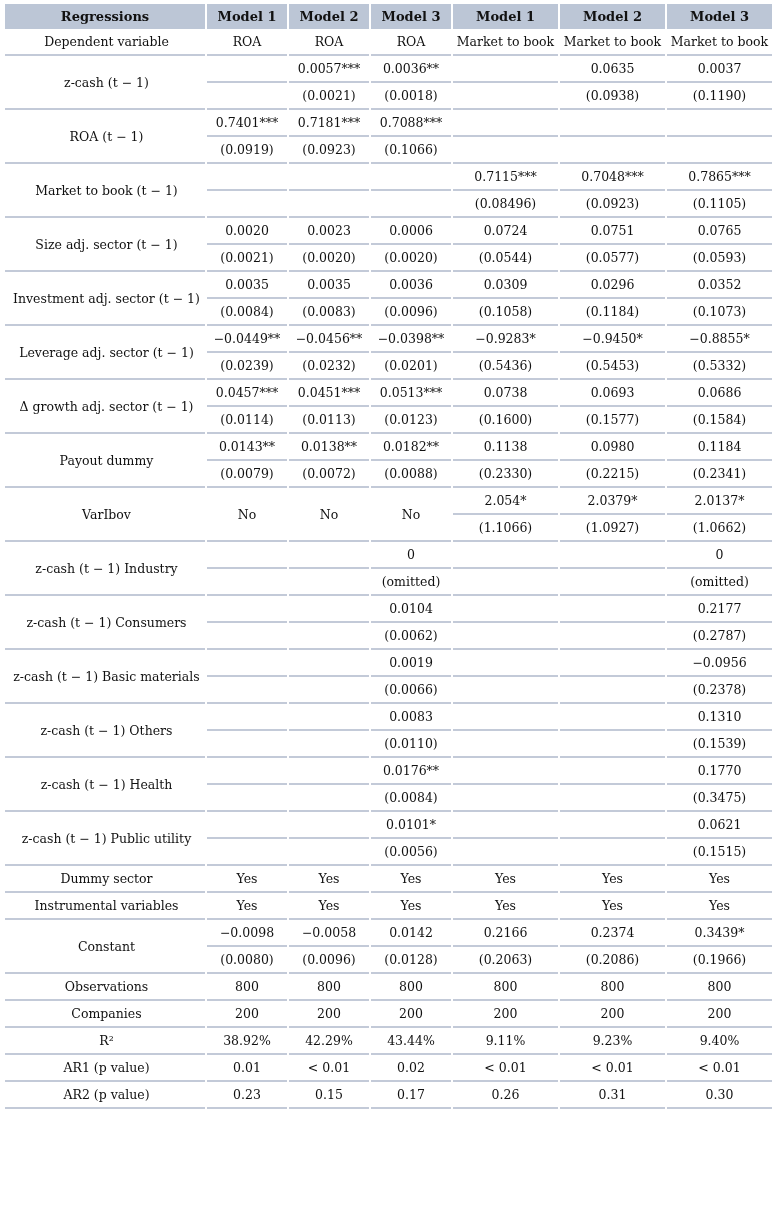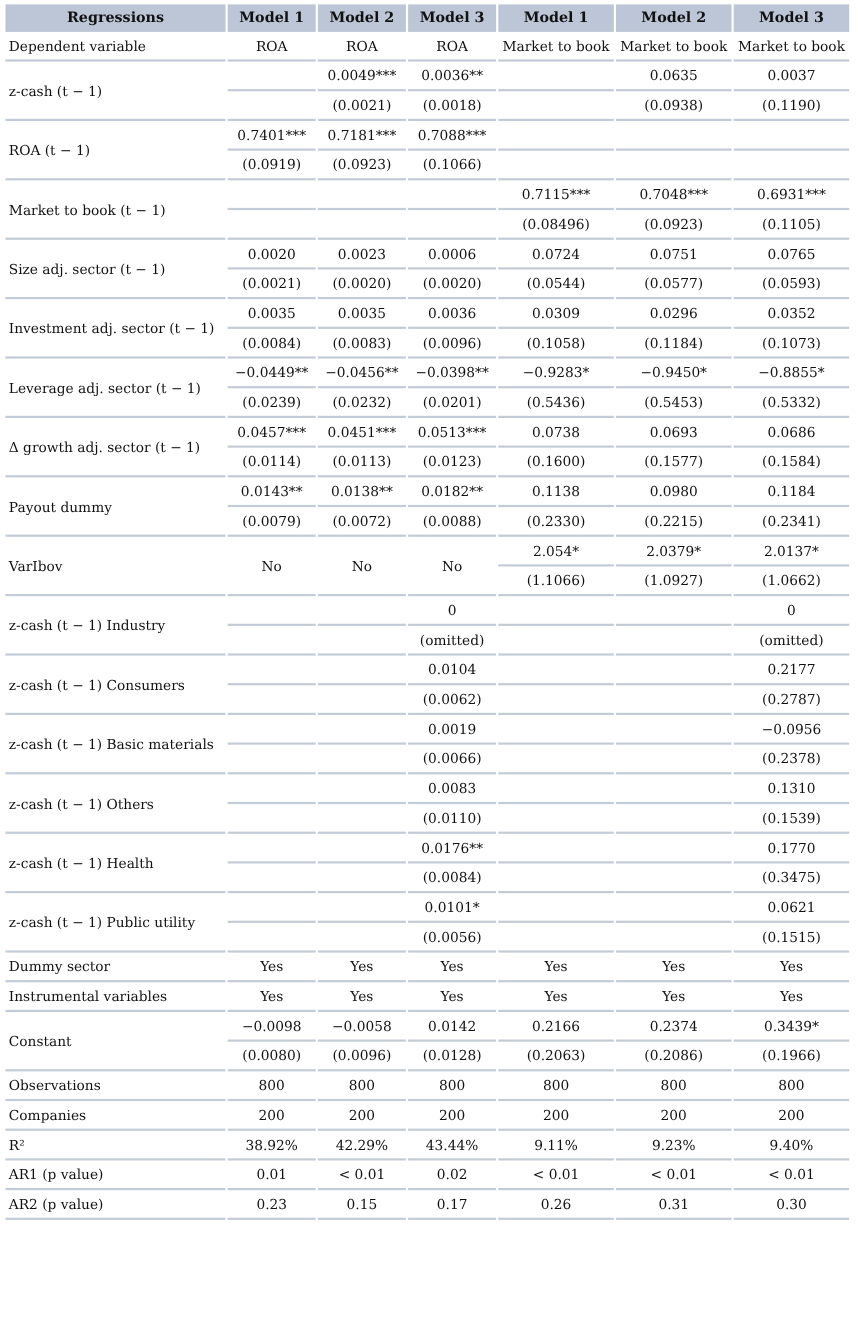--- a/index.html
+++ b/index.html
@@ -6,21 +6,21 @@
   body { width:780px; height:1210px; position:relative; overflow:hidden;
          font-family:"DejaVu Serif", serif; color:#111; }
   table.reg { position:absolute; left:5px; top:4px; border-collapse:separate;
               border-spacing:2px 0; margin-left:-2px; }
   table.reg td, table.reg th { padding:0; height:26px; box-sizing:border-box;
               font-size:12.5px; white-space:nowrap; line-height:25px; }
   table.reg th { background:#bcc6d6; font-weight:bold; text-align:center;
               font-size:13px; height:25px; }
   table.reg th.lbl { text-align:center; }
   td { border-bottom:2px solid #c3cad8; }
-  td.lbl { text-align:left; padding-left:3px !important; }
+  td.lbl { text-align:center; padding-left:3px !important; }
   td.num { text-align:center; }
   col.c-lbl { width:200px; }
   col.c-m { width:80px; }
   col.c-mb { width:105px; }
 </style>
 </head>
 <body>
 
 <table class="reg">
   <colgroup>
@@ -49,21 +49,21 @@
       <td class="num">ROA</td>
       <td class="num">ROA</td>
       <td class="num">ROA</td>
       <td class="num">Market to book</td>
       <td class="num">Market to book</td>
       <td class="num">Market to book</td>
     </tr>
   <tr>
         <td class="lbl" rowspan="2">z-cash (t − 1)</td>
         <td class="num"></td>
-        <td class="num">0.0049***</td>
+        <td class="num">0.0057***</td>
         <td class="num">0.0036**</td>
         <td class="num"></td>
         <td class="num">0.0635</td>
         <td class="num">0.0037</td>
       </tr>
       <tr>
         <td class="num"></td>
         <td class="num">(0.0021)</td>
         <td class="num">(0.0018)</td>
         <td class="num"></td>
@@ -87,21 +87,21 @@
         <td class="num"></td>
         <td class="num"></td>
       </tr>
       <tr>
         <td class="lbl" rowspan="2">Market to book (t − 1)</td>
         <td class="num"></td>
         <td class="num"></td>
         <td class="num"></td>
         <td class="num">0.7115***</td>
         <td class="num">0.7048***</td>
-        <td class="num">0.6931***</td>
+        <td class="num">0.7865***</td>
       </tr>
       <tr>
         <td class="num"></td>
         <td class="num"></td>
         <td class="num"></td>
         <td class="num">(0.08496)</td>
         <td class="num">(0.0923)</td>
         <td class="num">(0.1105)</td>
       </tr>
       <tr>

